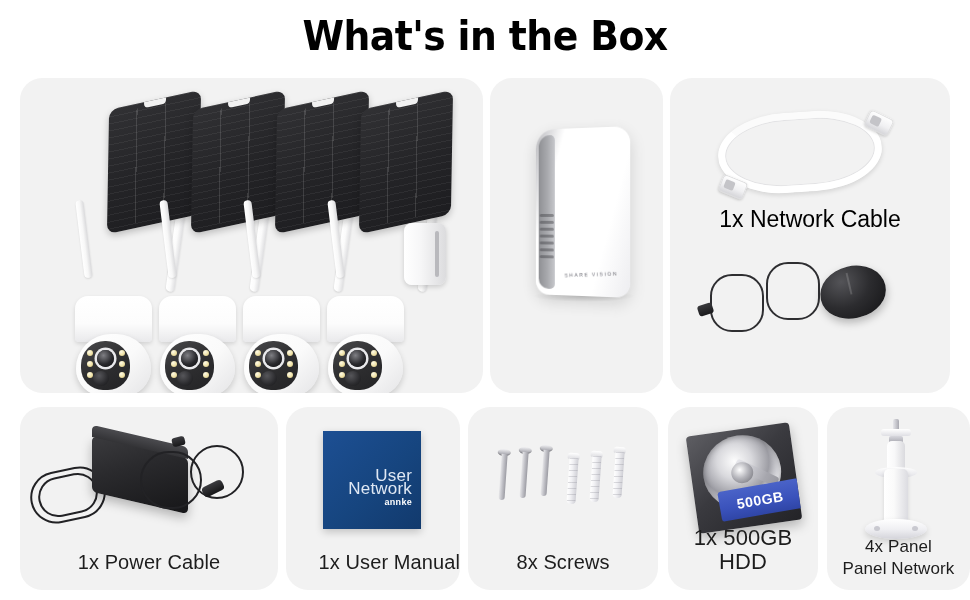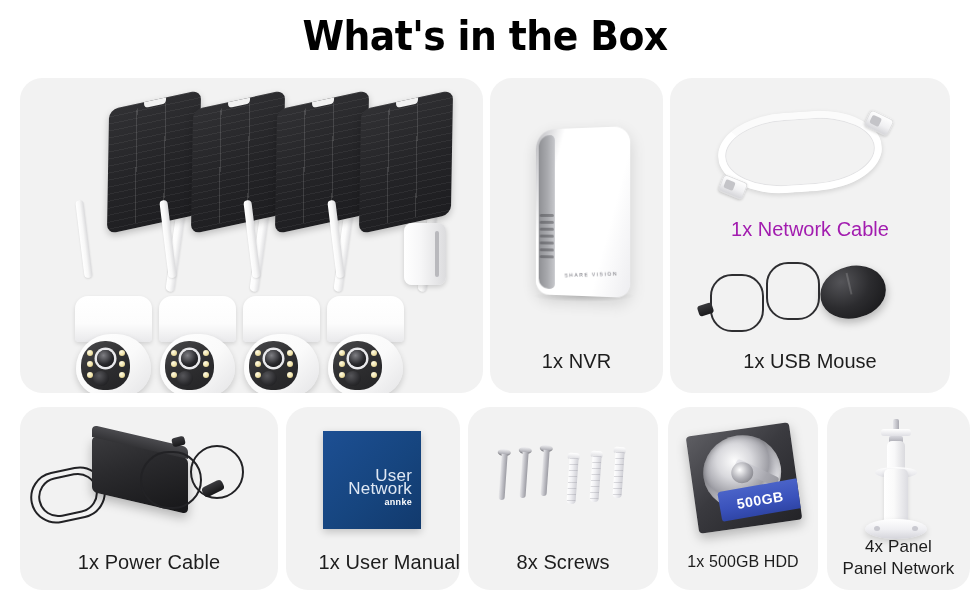--- a/index.html
+++ b/index.html
@@ -46,28 +46,28 @@
   #card-accessory { left: 670px; top: 78px;  width: 280px; height: 315px; }
 
   #card-power     { left: 20px;  top: 407px; width: 258px; height: 183px; }
   #card-manual    { left: 286px; top: 407px; width: 174px; height: 183px; }
   #card-screws    { left: 468px; top: 407px; width: 190px; height: 183px; }
   #card-hdd       { left: 668px; top: 407px; width: 150px; height: 183px; }
   #card-brackets  { left: 827px; top: 407px; width: 143px; height: 183px; }
 
   #card-cameras   .label { bottom: 18px; font-size: 21px; }
   #card-nvr       .label { bottom: 20px; }
-  #lbl-cable { position:absolute; left:0; width:100%; text-align:center; top:140px;
-               font-size:20px; color:#a21caf; }
+  #lbl-cable { position:absolute; left:0; width:100%; text-align:center; top:128px;
+               font-size:23px; color:#000000; }
   #lbl-mouse { position:absolute; left:0; width:100%; text-align:center; top:272px;
                font-size:20px; color:#1d1d1d; }
   #card-power     .label { bottom: 16px; }
   #card-manual    .label { bottom: 16px; text-align: right; }
   #card-screws    .label { bottom: 16px; }
-  #card-hdd       .label { bottom: 16px; font-size: 16px; margin-top: 40px; }
+  #card-hdd       .label { bottom: 16px; font-size: 22px; margin-top: 40px; }
   #card-brackets  .label { bottom: 10px; font-size: 17px; line-height: 22px; }
 
   
   .rig { position: absolute; }
   .panel {
     position: absolute;
     width: 92px; height: 124px;
     background: linear-gradient(165deg,#313134 0%, #242427 55%, #1d1d20 100%);
     border-radius: 9px;
     transform: skewY(-13deg) rotate(1deg);
@@ -471,38 +471,36 @@
             <i></i>
             <i></i>
             <i></i>
             <i></i>
             <i></i>
             <i></i>
         </div>
         <div class="nvr-brand">SHARE VISION</div>
       </div>
     </div>
-    <div class="label">1x NVR</div>
   </div>
 
   <div class="card" id="card-accessory">
     <div class="art">
       <div class="cbl-loop"></div>
       <div class="rj45" style="left:196px; top:36px; transform:rotate(26deg);"></div>
       <div class="rj45" style="left:50px;  top:100px; transform:rotate(22deg);"></div>
     </div>
     <div id="lbl-cable">1x Network Cable</div>
 
     <div class="art">
       <div class="mouse-body"></div>
       <div class="mouse-cord" style="left:40px;  top:196px; width:54px; height:58px;"></div>
       <div class="mouse-cord" style="left:96px;  top:184px; width:54px; height:58px;"></div>
       <div class="usb-plug"></div>
     </div>
-    <div id="lbl-mouse">1x USB Mouse</div>
   </div>
 
   <div class="card" id="card-power">
     <div class="art">
       <div class="psu-coil" style="left:10px; top:62px; width:76px; height:52px; transform:rotate(-12deg);"></div>
       <div class="psu-coil" style="left:18px; top:68px; width:60px; height:40px; transform:rotate(-12deg);"></div>
       <div class="psu-brick"></div>
       <div class="psu-coil" style="left:120px; top:44px; width:62px; height:58px; border-radius:30px;"></div>
       <div class="psu-coil" style="left:170px; top:38px; width:54px; height:54px; border-radius:30px;"></div>
       <div class="psu-ferrite"></div>

